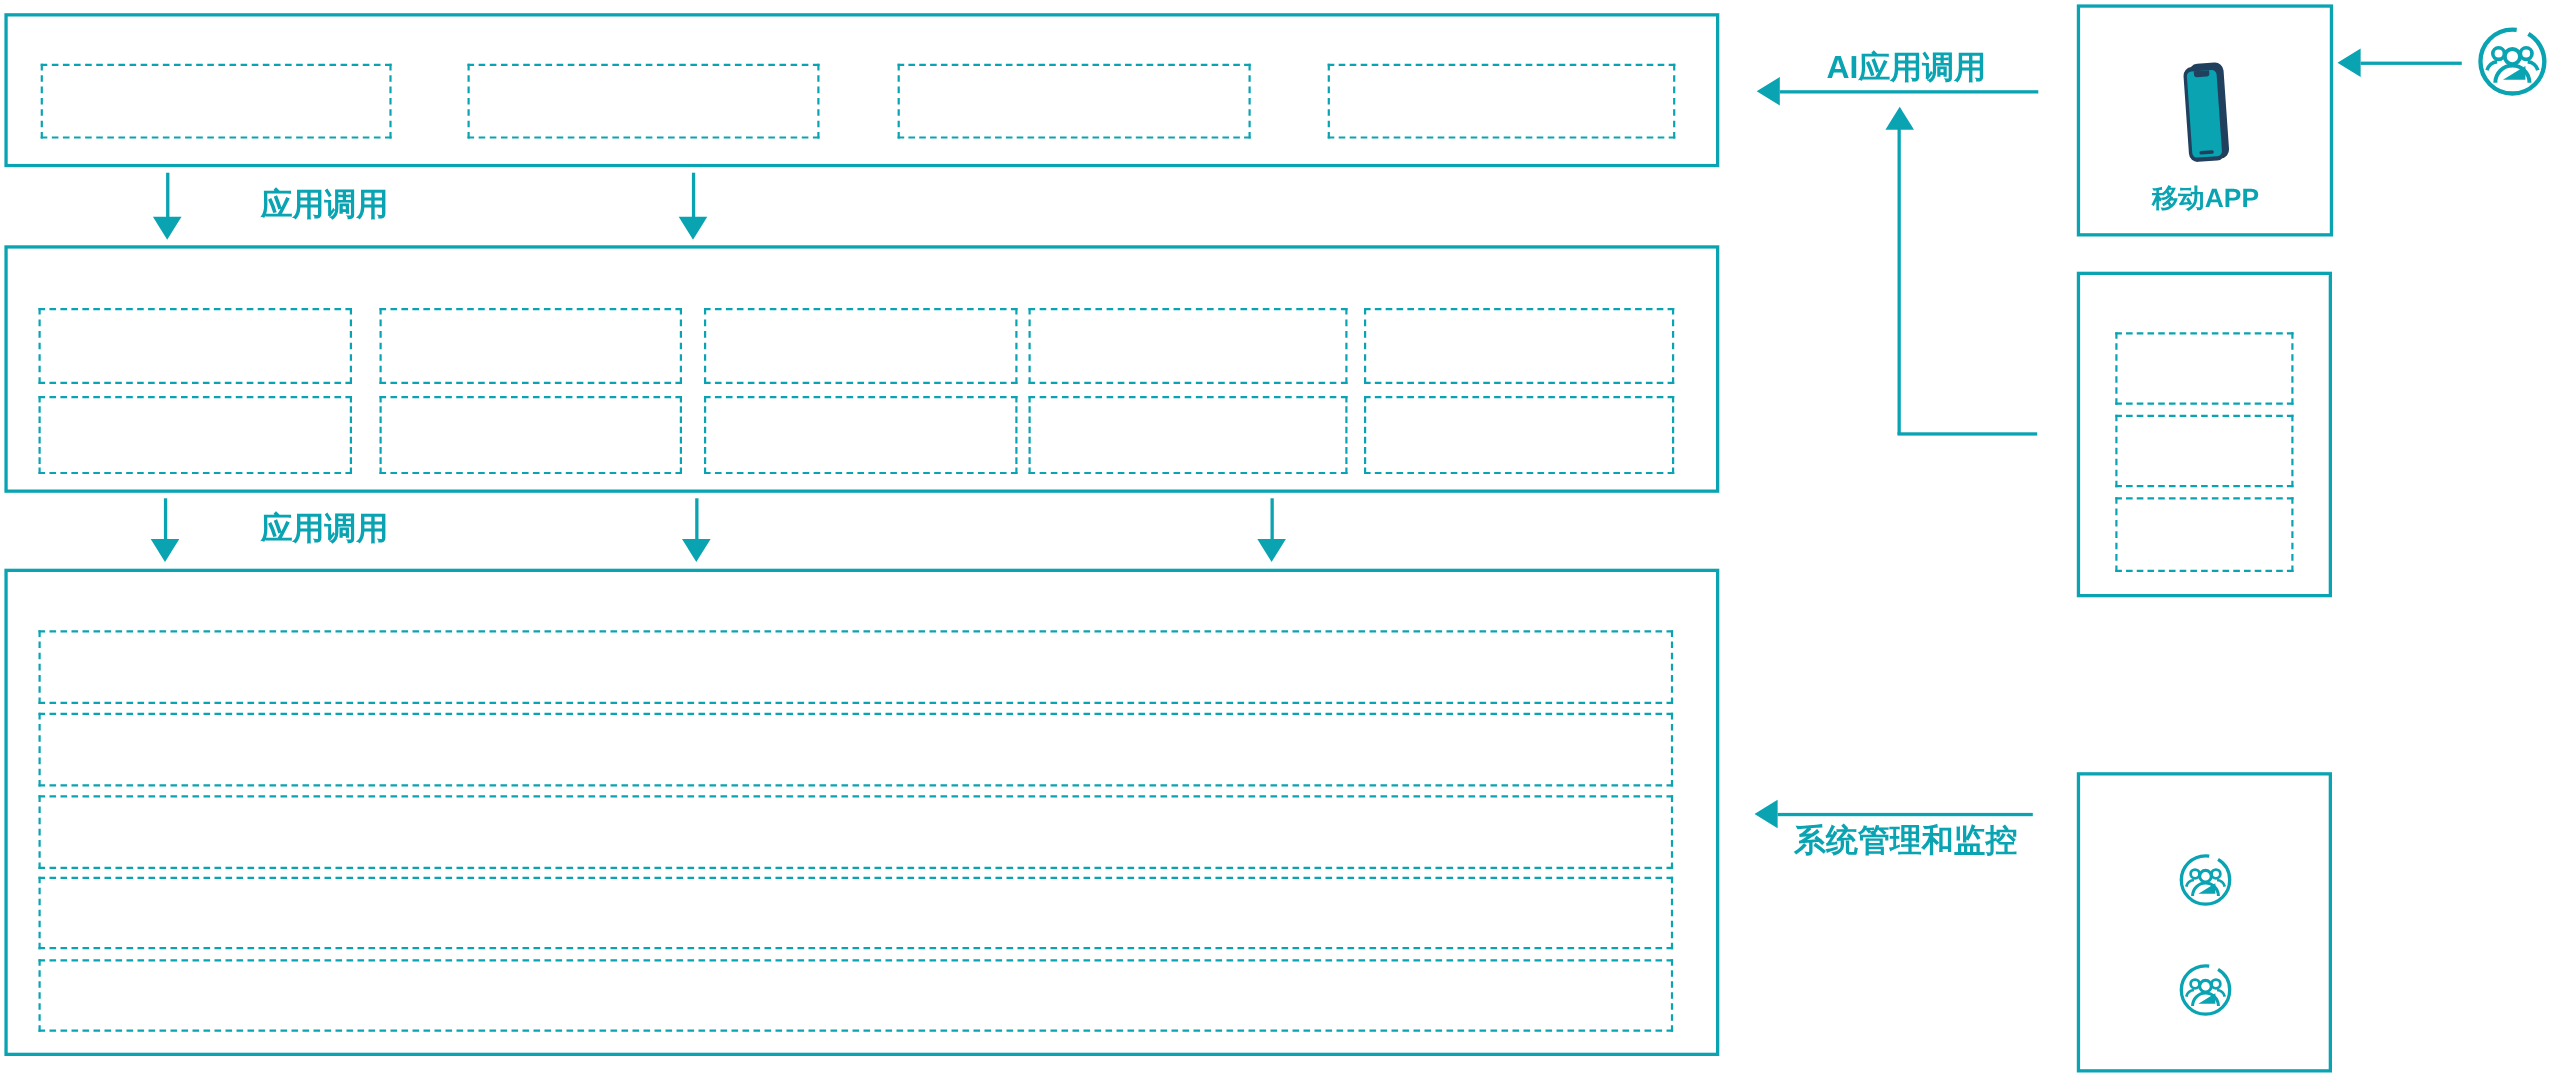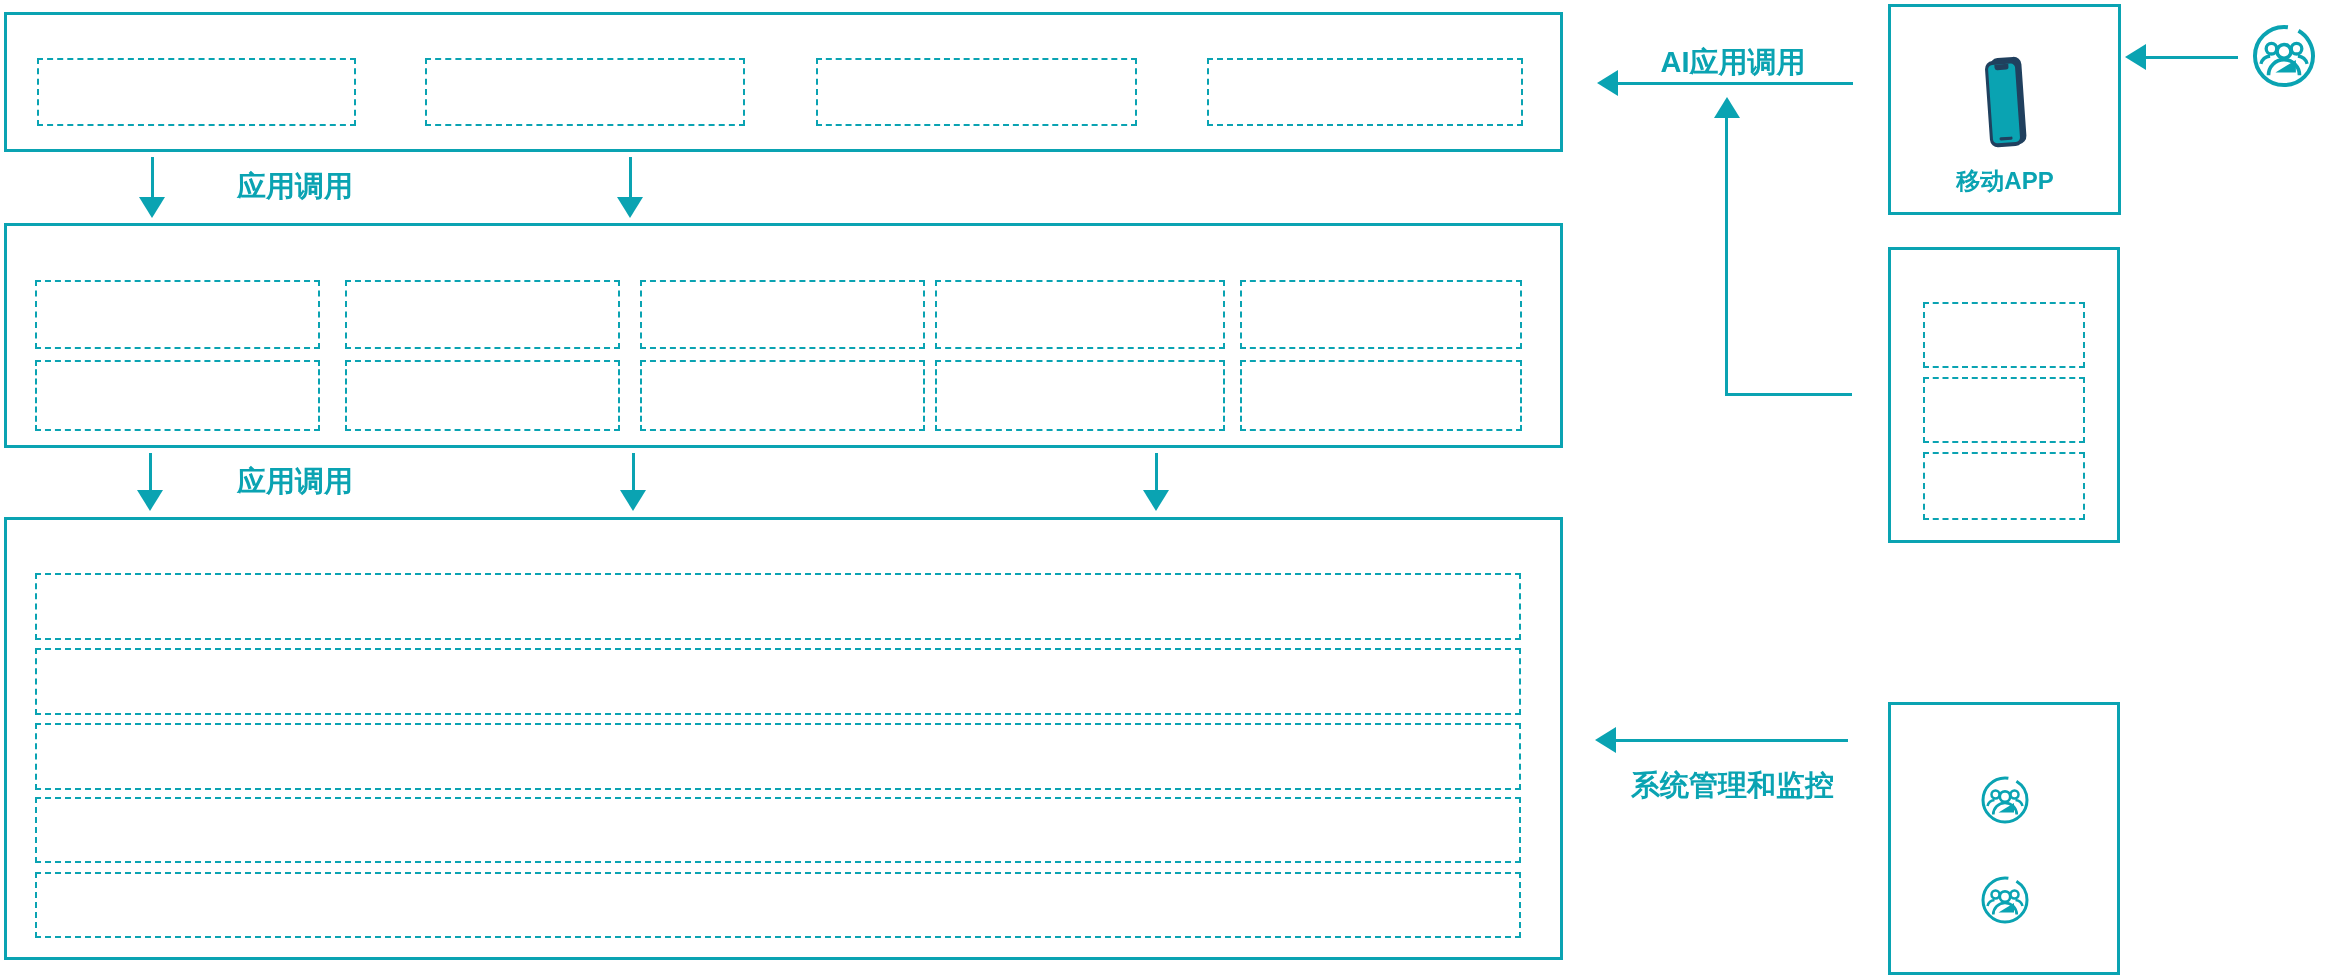--- a/index.html
+++ b/index.html
@@ -108,21 +108,21 @@
   <div class="head head-left" style="left:1597px;top:70px;"></div>
   <div class="line" style="left:1618px;top:82px;width:235px;height:3px;"></div>
   <div class="flow-label" style="left:1633px;top:47px;width:200px;">AI应用调用</div>
 
   <div class="head head-up" style="left:1714px;top:97px;"></div>
   <div class="line" style="left:1725px;top:117px;width:3px;height:278px;"></div>
   <div class="line" style="left:1725px;top:393px;width:127px;height:3px;"></div>
 
   <div class="head head-left" style="left:1595px;top:727px;"></div>
   <div class="line" style="left:1616px;top:739px;width:232px;height:3px;"></div>
-  <div class="flow-label" style="left:1610px;top:750px;width:245px;margin-top:20px;">系统管理和监控</div>
+  <div class="flow-label" style="left:1610px;top:750px;width:245px;">系统管理和监控</div>
 
   <div class="solid-box" style="left:1888px;top:4px;width:233px;height:211px;"></div>
   <svg class="icon-svg" style="left:1977px;top:55px;" width="54" height="96" viewBox="0 0 60 110">
     <g transform="rotate(-4 30 55)">
       <rect x="17" y="3" width="36" height="100" rx="9" fill="var(--navy)"></rect>
       <rect x="11" y="6" width="38" height="99" rx="9" fill="var(--navy)"></rect>
       <rect x="14.5" y="10.5" width="31" height="90" rx="5" fill="currentColor"></rect>
       <path d="M22 10.5 h16 v3.5 a3 3 0 0 1 -3 3 h-10 a3 3 0 0 1 -3 -3 z" fill="var(--navy)"></path>
       <rect x="22" y="94" width="15" height="3.5" rx="1.7" fill="var(--navy)"></rect>
     </g>

